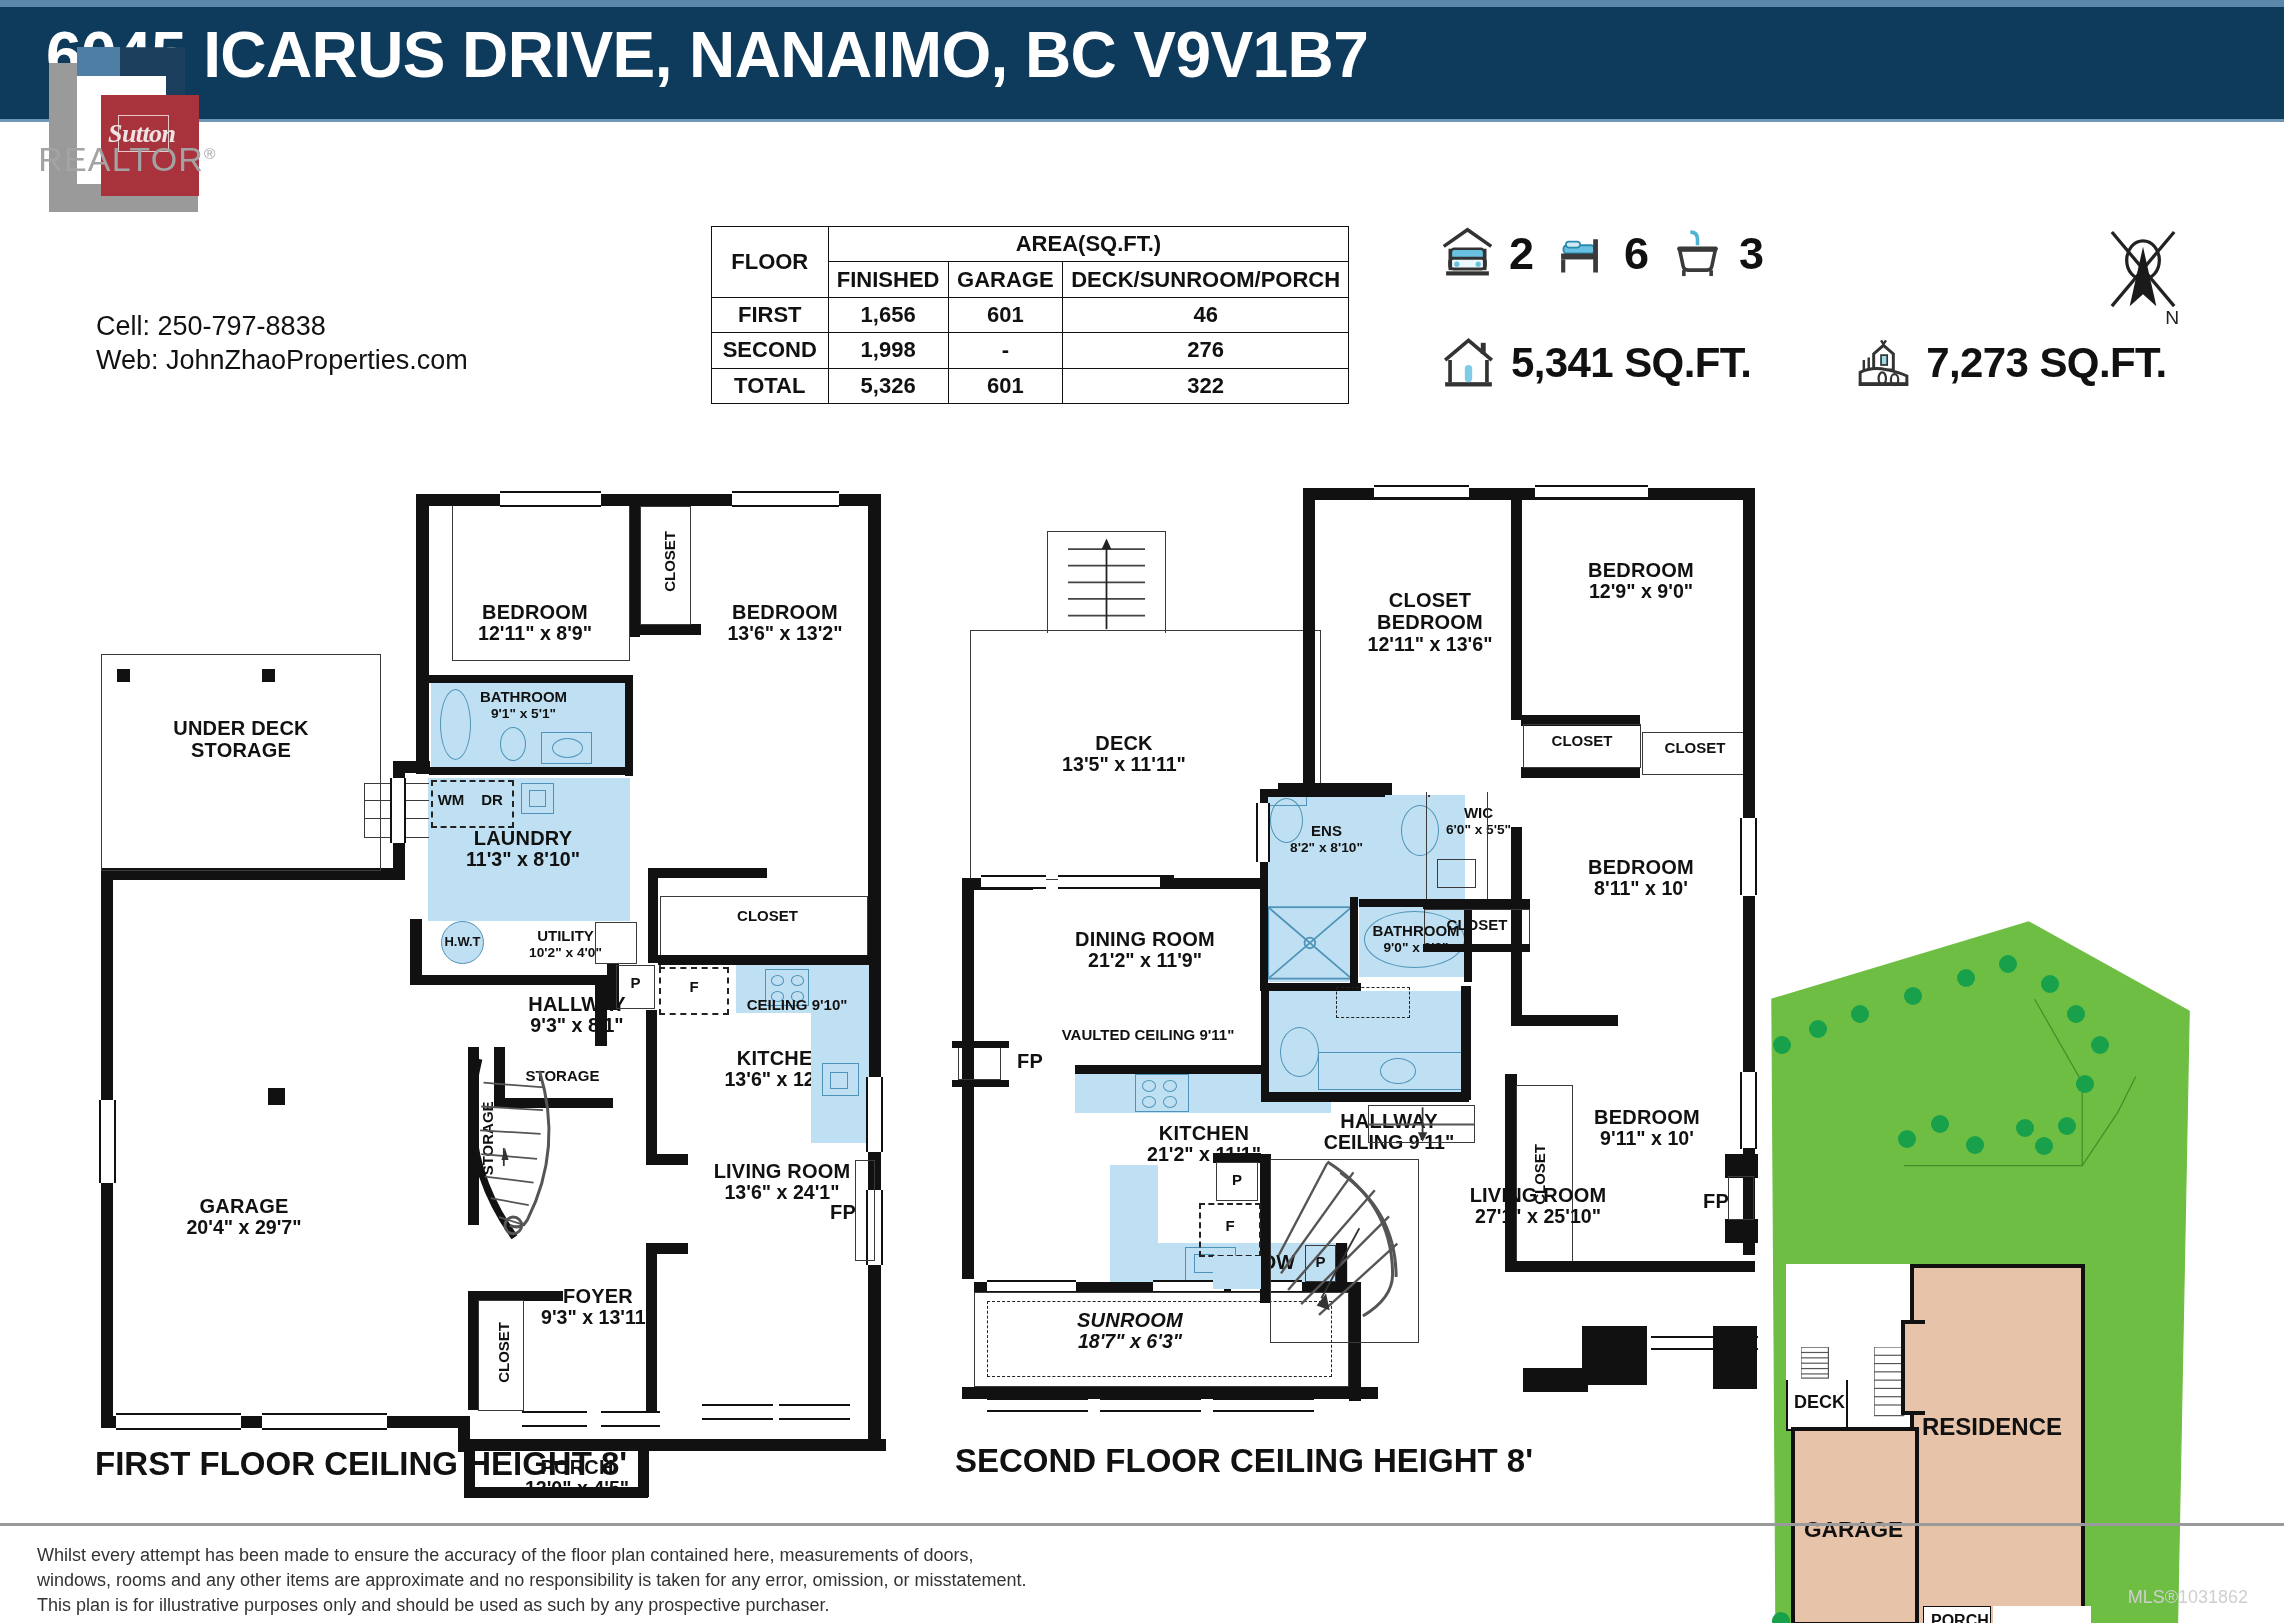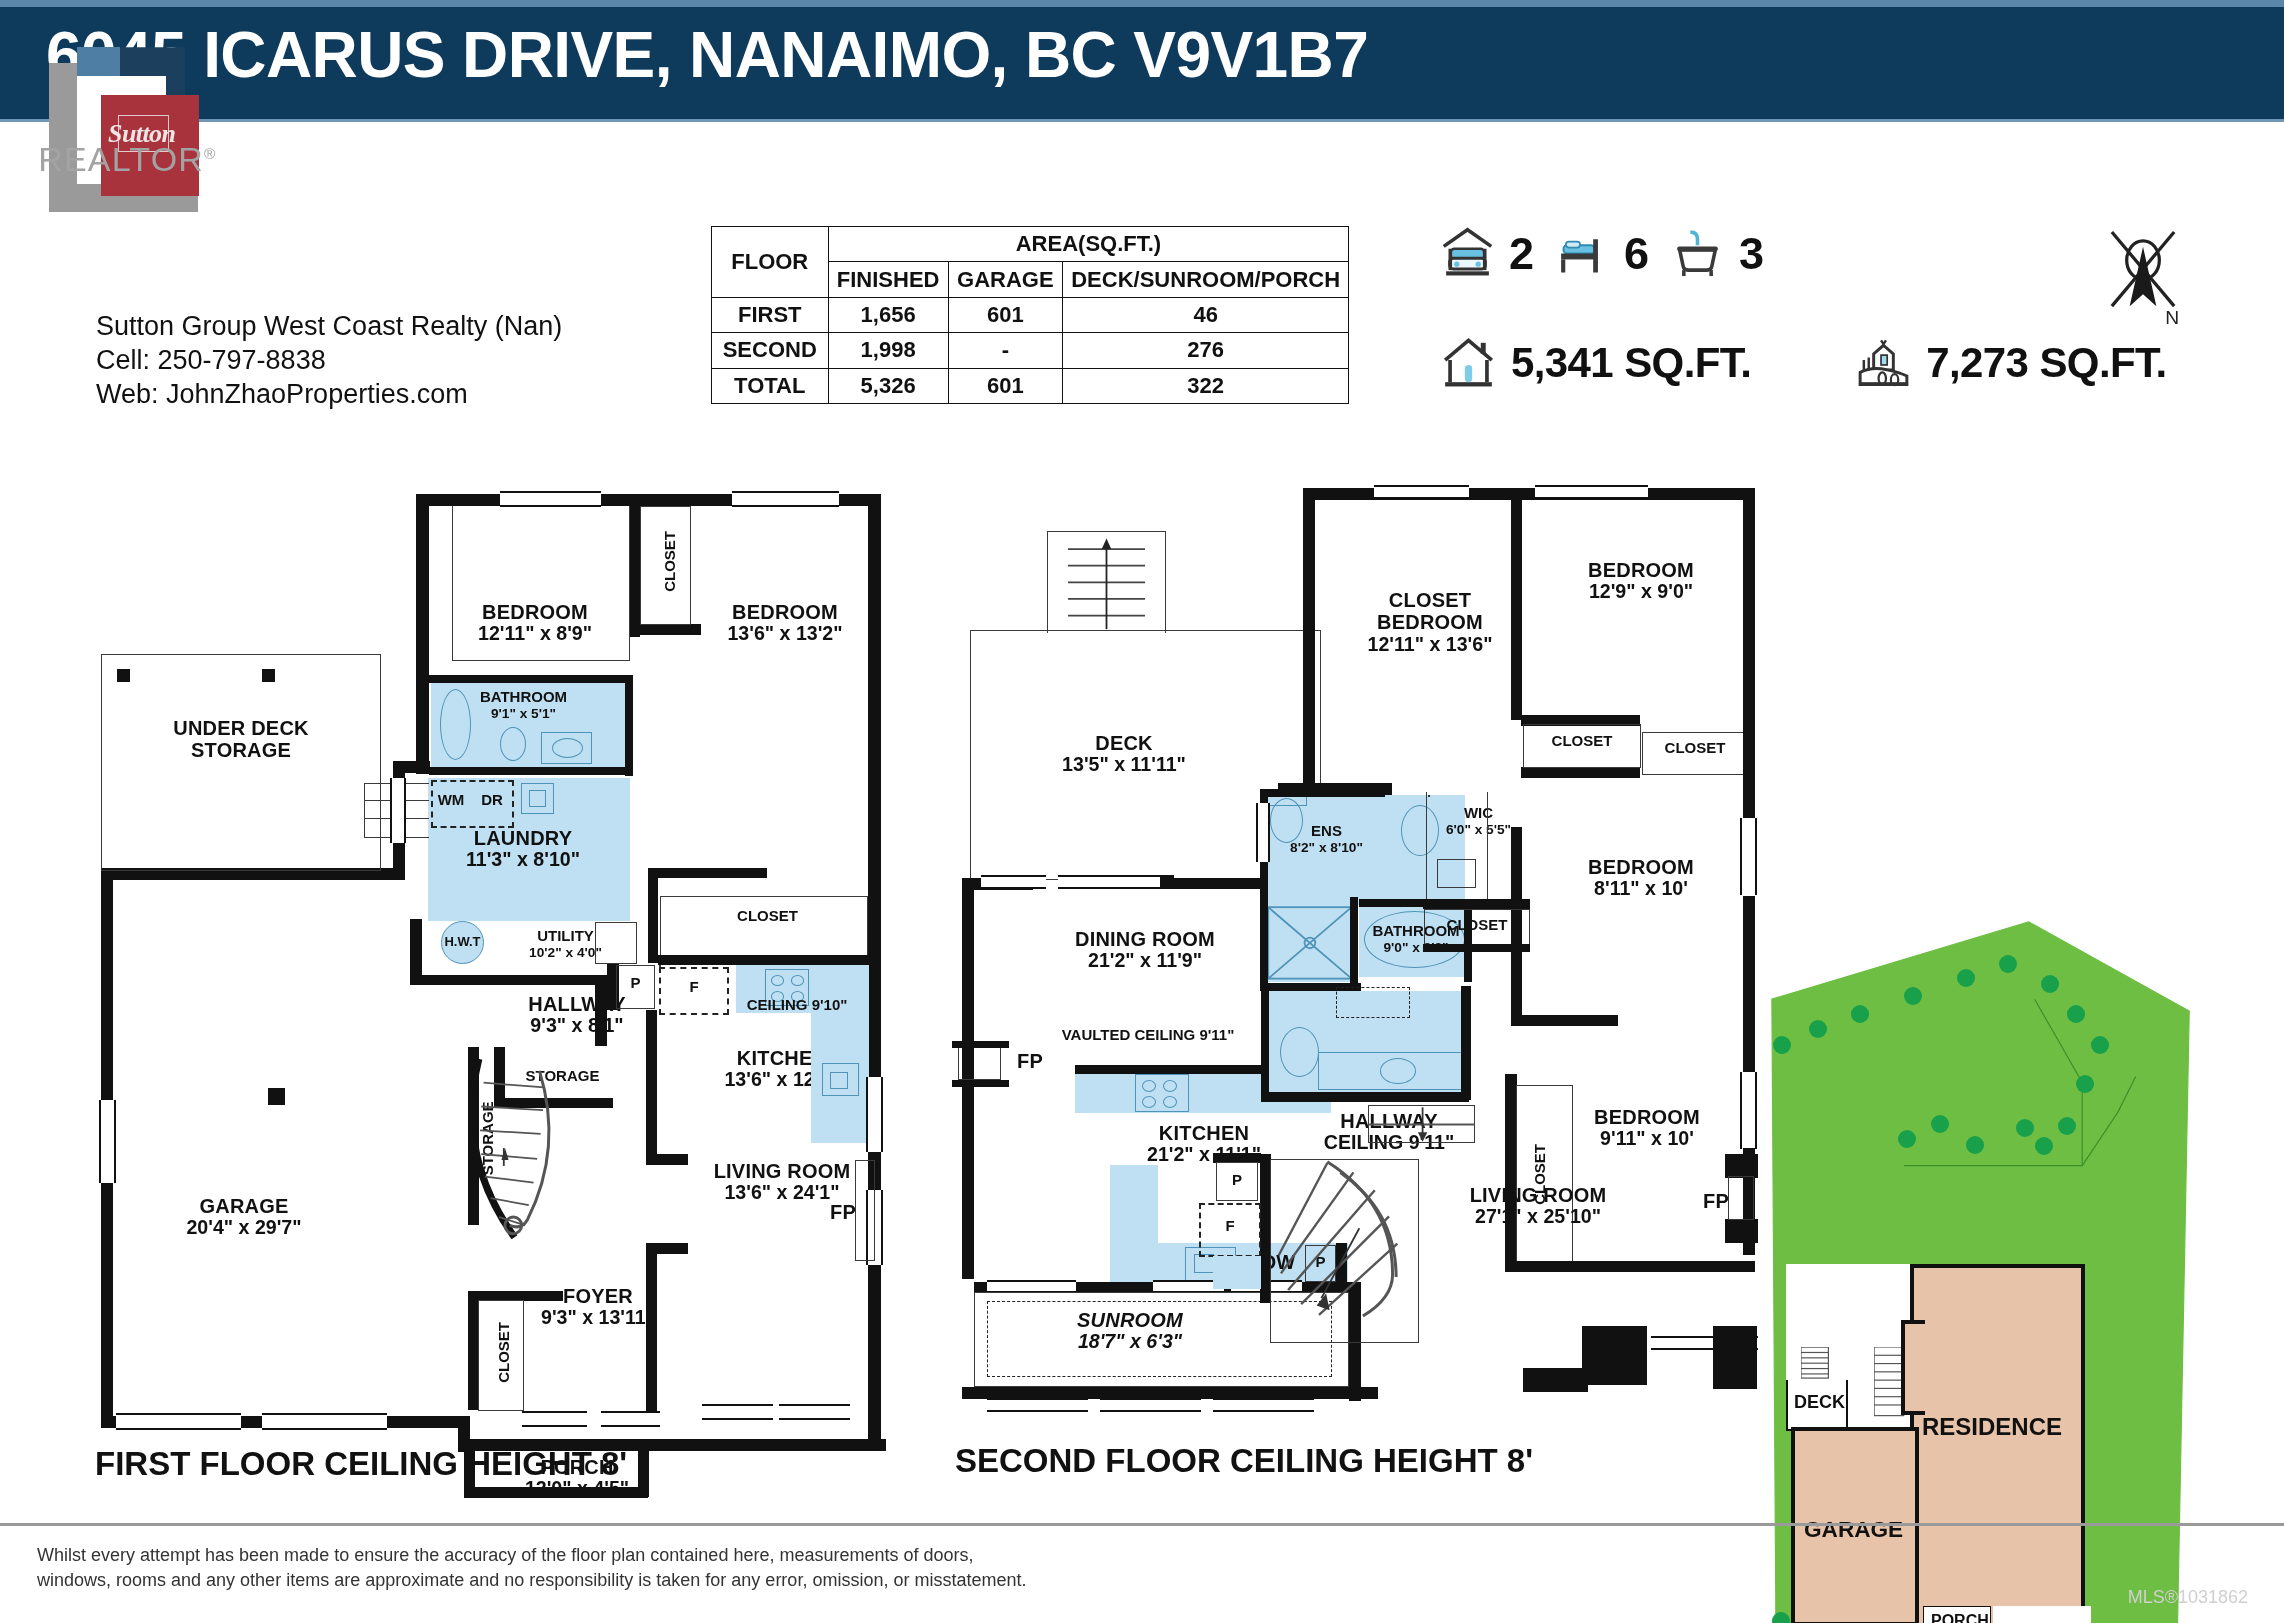--- a/index.html
+++ b/index.html
@@ -156,21 +156,20 @@
       <div class="inner-box"></div>
       <div id="sutton-word">Sutton</div>
     </div>
     <div id="realtor-word">
       <span>REALTOR</span><span id="realtor-reg">®</span>
     </div>
   </div>
 </div>
 
 <div id="agent-block">
-  <div>Sutton Group West Coast Realty (Nan)</div>
   <div>Cell: 250-797-8838</div>
   <div>Web: JohnZhaoProperties.com</div>
 </div>
 
 <table id="area-table">
   <tbody>
       <tr>
     <td rowspan="2" class="floorcell">FLOOR</td>
     <td colspan="3">AREA(SQ.FT.)</td>
   </tr>
@@ -816,15 +815,16 @@
 
 </div>
 
 <div class="floor-caption" id="cap-first">FIRST FLOOR  CEILING HEIGHT 8'</div>
 <div class="floor-caption" id="cap-second">SECOND FLOOR  CEILING HEIGHT 8'</div>
 
 <div id="footer-rule"></div>
 <div id="disclaimer">
   <div>Whilst every attempt has been made to ensure the accuracy of the floor plan contained here, measurements of doors,</div>
   <div>windows, rooms and any other items are approximate and no responsibility is taken for any error, omission, or misstatement.</div>
+  <div>This plan is for illustrative purposes only and should be used as such by any prospective purchaser.</div>
 </div>
 <div id="mls">MLS®1031862</div>
 
 
 </body></html>

